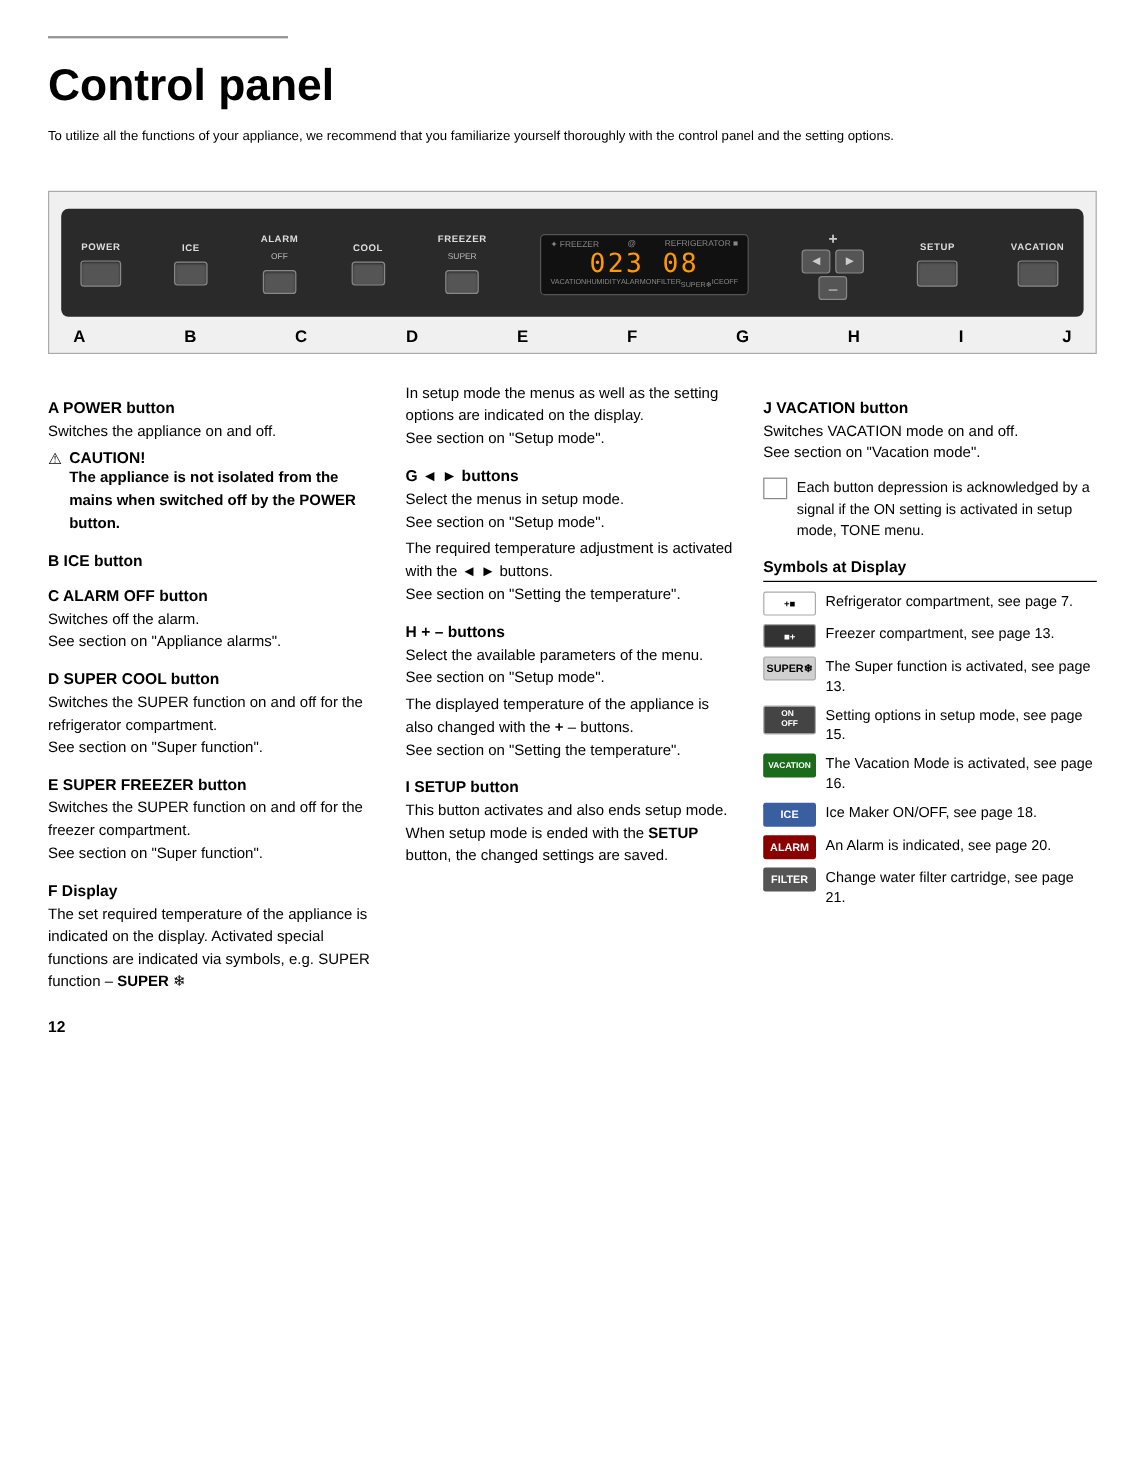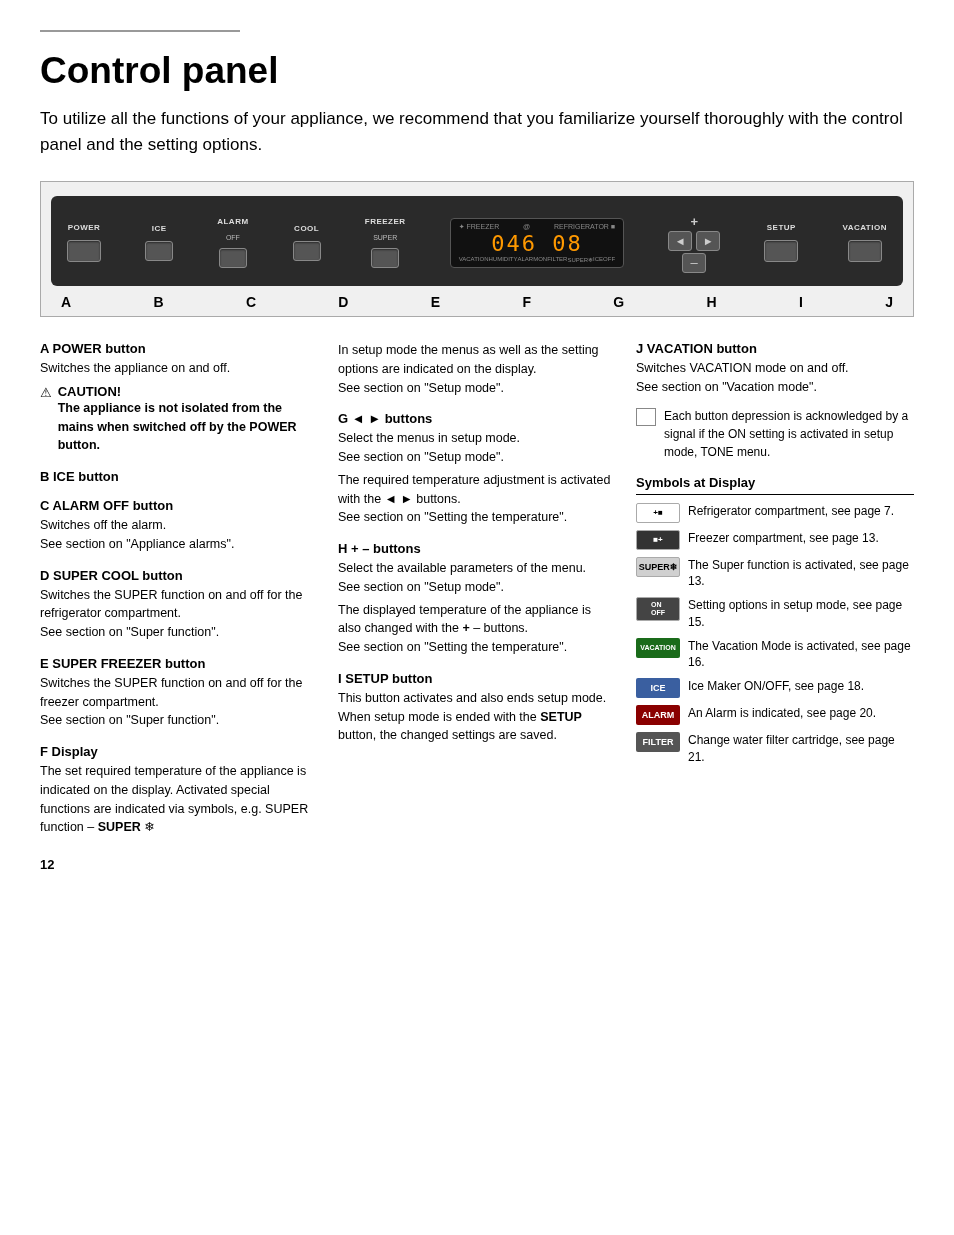--- a/index.html
+++ b/index.html
@@ -16,23 +16,23 @@
       border-top: 2px solid #999;
       margin-bottom: 18px;
       width: 200px;
     }
     .page-title {
       font-size: 37px;
       font-weight: bold;
       margin-bottom: 14px;
     }
     .intro-text {
-      font-size: 17px;
+      font-size: 11px;
       line-height: 1.5;
-      margin-bottom: 24px;
+      margin-bottom: 36px;
       max-width: 870px;
     }
 
     
     .panel-diagram {
       border: 1px solid #aaa;
       background: #f0f0f0;
       padding: 14px 10px 0px 10px;
       margin-bottom: 24px;
       position: relative;
@@ -185,21 +185,21 @@
       min-width: 0;
     }
 
     .section-heading {
       font-weight: bold;
       margin-bottom: 3px;
       margin-top: 14px;
       font-size: 13px;
     }
     .section-heading:first-child {
-      margin-top: 0;
+      margin-top: 13px;
     }
     .section-text {
       font-size: 12.5px;
       line-height: 1.5;
       margin-bottom: 4px;
     }
     .caution-box {
       display: flex;
       gap: 6px;
       margin: 6px 0 10px 0;
@@ -359,21 +359,21 @@
       <span class="panel-btn-sublabel">SUPER</span>
       <div class="btn-rect btn-rect-sm"></div>
     </div>
 
     <div class="display-section">
       <div class="display-top">
         <span>✦ FREEZER</span>
         <span>@</span>
         <span>REFRIGERATOR ■</span>
       </div>
-      <div class="display-digits">046 08</div>
+      <div class="display-digits">023 08</div>
       <div class="display-bottom">
         <span>VACATION</span>
         <span>HUMIDITY</span>
         <span>ALARM</span>
         <span>ON</span>
         <span>FILTER</span>
         <span>SUPER❄</span>
         <span>ICE</span>
         <span>OFF</span>
       </div>

